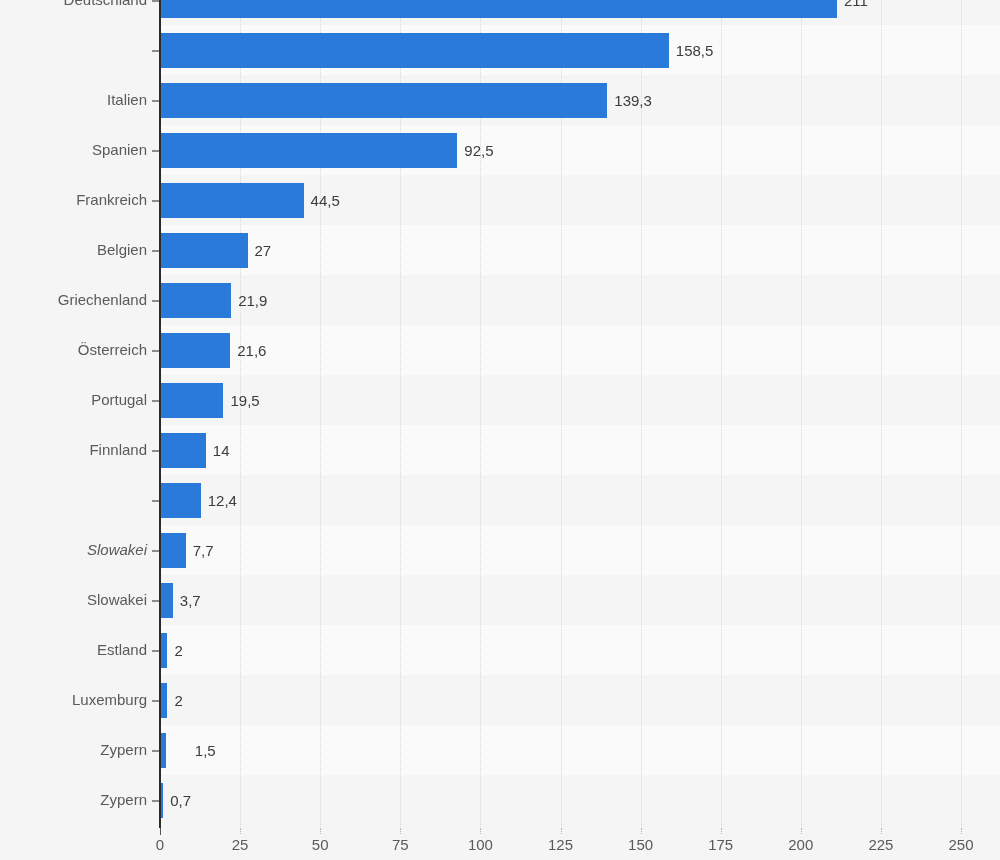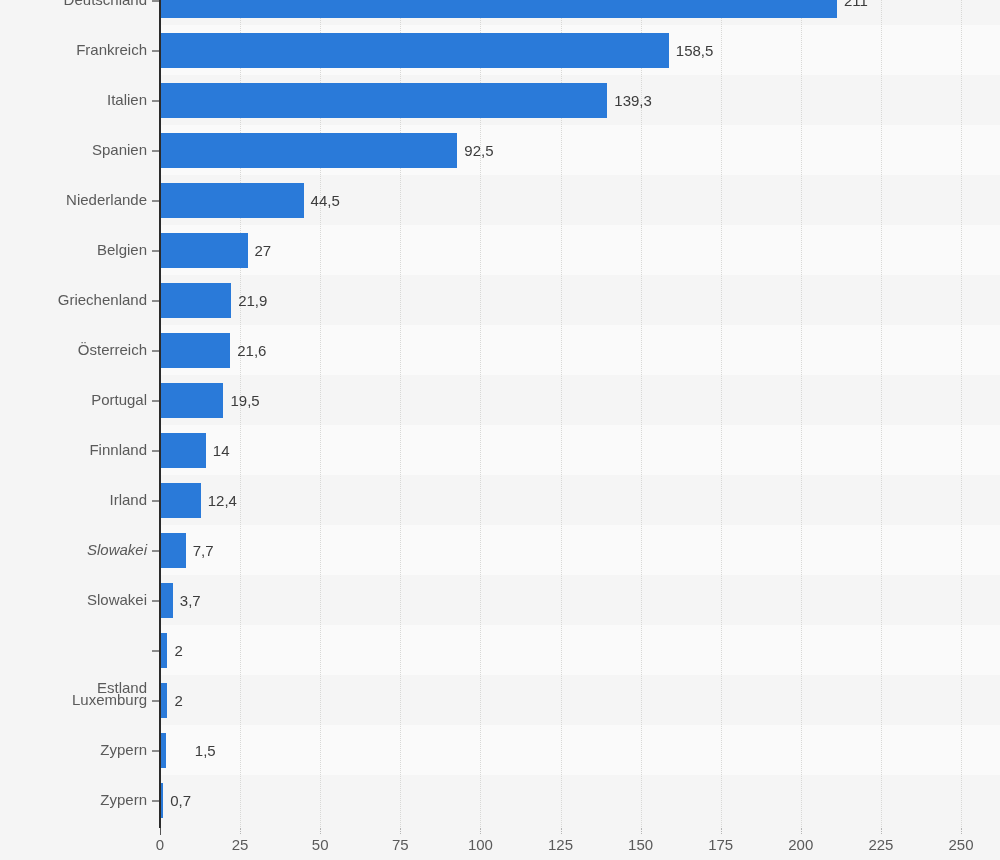--- a/index.html
+++ b/index.html
@@ -122,33 +122,31 @@
     white-space: nowrap;
   }
 </style>
 </head>
 <body>
 
 <div id="chart-root">
 
   <div id="cat-labels">
       <div class="cat-label" style="top: 0px;">Deutschland</div>
-      <div class="cat-label" style="top: 50px;">Frankreich</div>
       <div class="cat-label" style="top: 100px;">Italien</div>
       <div class="cat-label" style="top: 150px;">Spanien</div>
-      <div class="cat-label" style="top: 200px;">Niederlande</div>
+      <div class="cat-label" style="top: 200px;">Frankreich</div>
       <div class="cat-label" style="top: 250px;">Belgien</div>
       <div class="cat-label" style="top: 300px;">Griechenland</div>
       <div class="cat-label" style="top: 350px;">Österreich</div>
       <div class="cat-label" style="top: 400px;">Portugal</div>
       <div class="cat-label" style="top: 450px;">Finnland</div>
-      <div class="cat-label" style="top: 500px;">Irland</div>
       <div class="cat-label" style="top: 550px; font-style: italic;">Slowakei</div>
       <div class="cat-label" style="top: 600px;">Slowakei</div>
-      <div class="cat-label" style="top: 688px;">Estland</div>
+      <div class="cat-label" style="top: 650px;">Estland</div>
       <div class="cat-label" style="top: 700px; margin-left: 44px;">Luxemburg</div>
       <div class="cat-label" style="top: 750px;">Zypern</div>
       <div class="cat-label" style="top: 800px;">Zypern</div>
     </div>
 
   <div id="plot-area">
     <div id="bands">
         <div class="row-band odd" style="top: 0px;"></div>
         <div class="row-band even" style="top: 50px;"></div>
         <div class="row-band odd" style="top: 100px;"></div>

